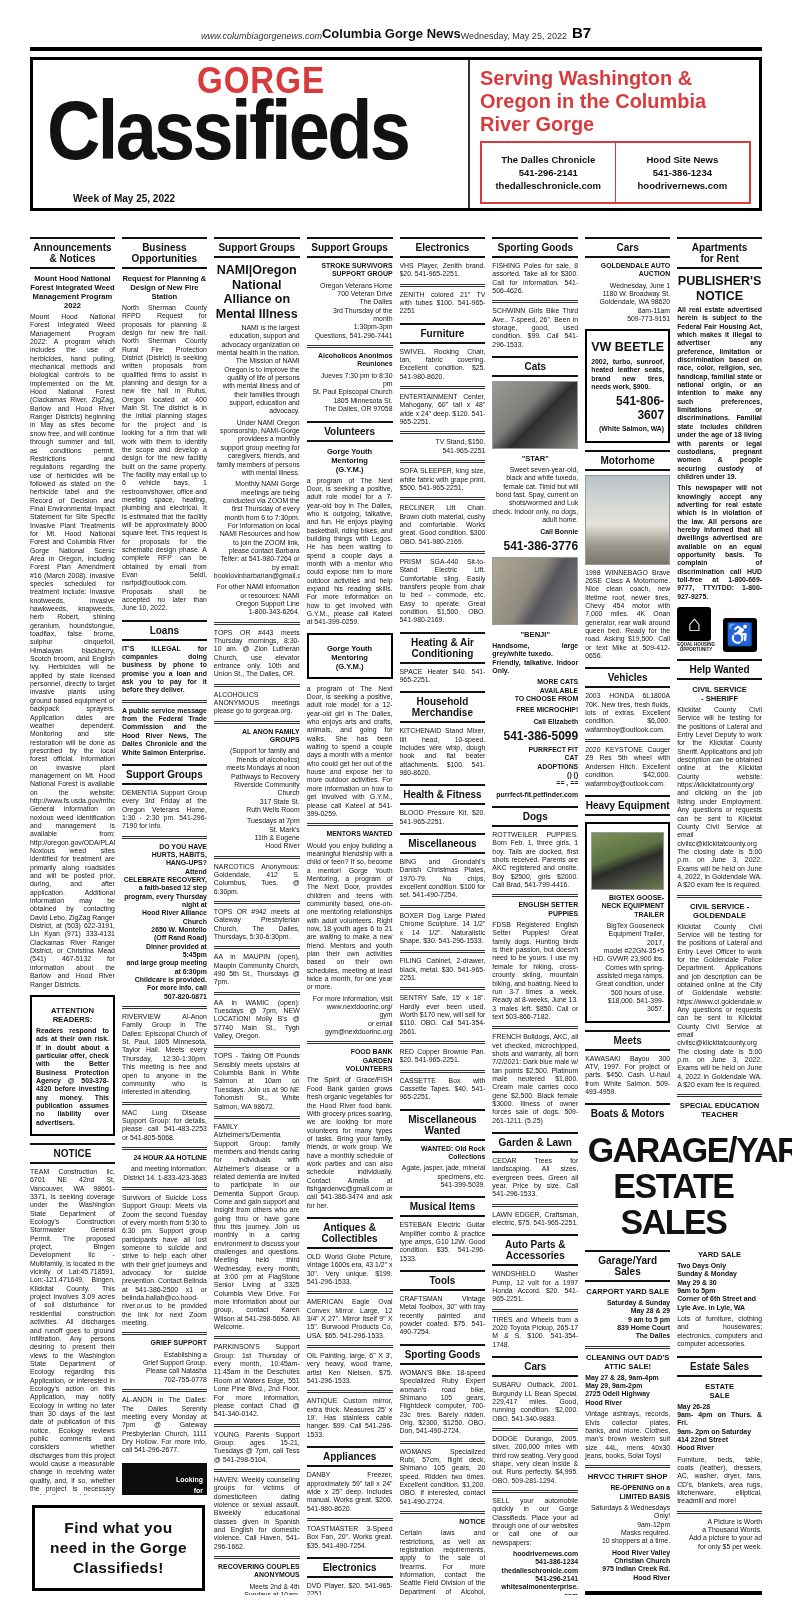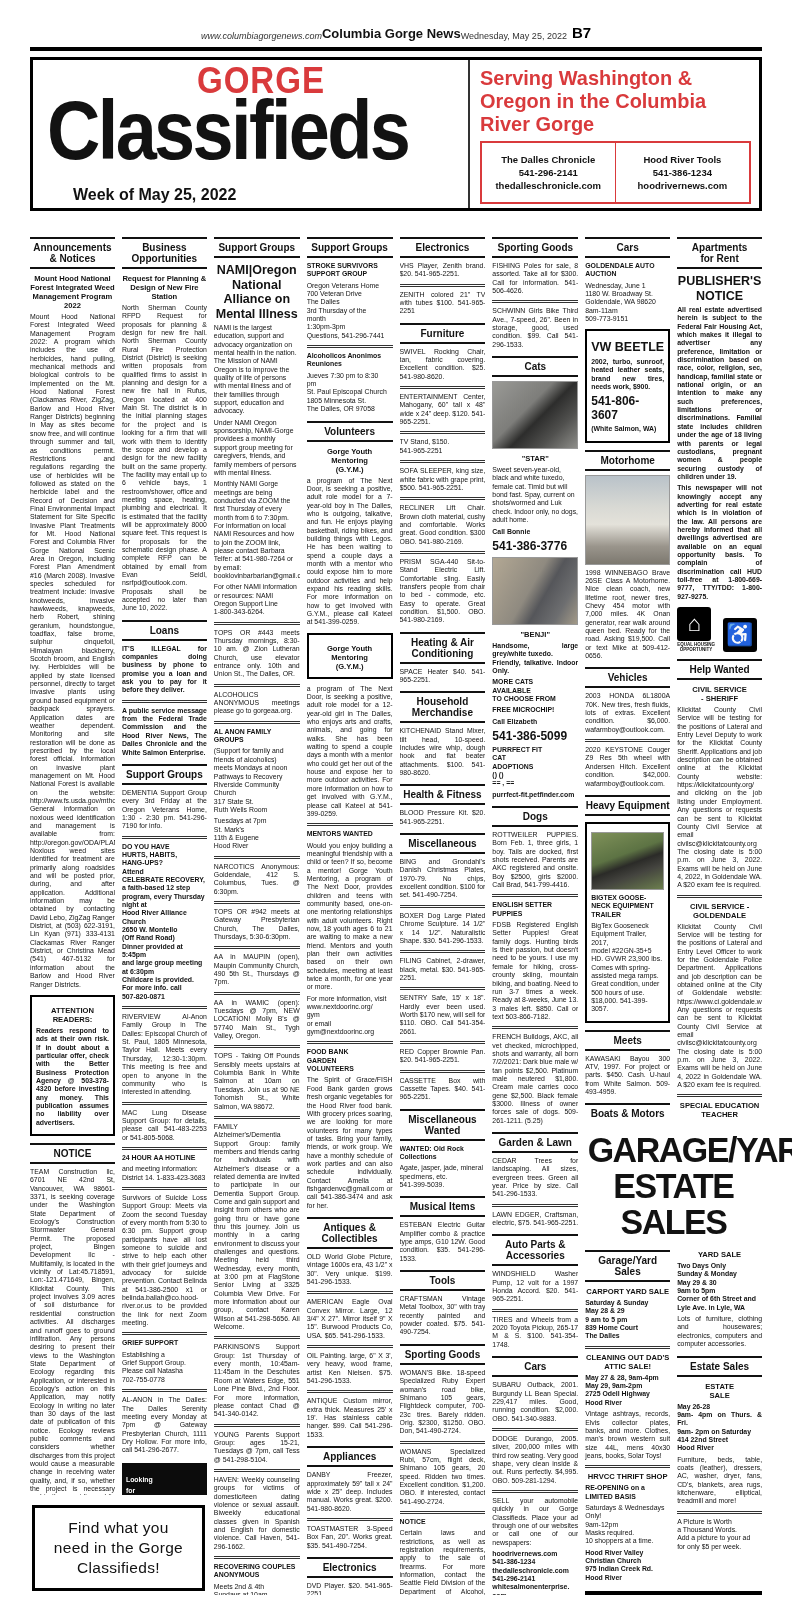--- a/index.html
+++ b/index.html
@@ -12,56 +12,56 @@
   .topbar .dateblk{font-size:9px;color:#333;display:flex;align-items:flex-end;gap:5px}
   .topbar .pg{font-weight:bold;font-size:15px;color:#000}
   .thick{border-top:4px solid #000;margin:3px 30px 0}
   
   .mast{border:3px solid #000;margin:6px 30px 24px;display:flex;height:148px;background:#fff}
   .mast-left{flex:1.55;padding:4px 0 2px 14px;position:relative}
   .kicker{color:#d93a3c;font-weight:bold;font-size:36px;letter-spacing:1px;line-height:34px;
           transform:scaleX(.92);transform-origin:left;margin-left:150px}
   .bigtitle{font-weight:bold;font-size:84px;line-height:76px;letter-spacing:-3px;
             transform:scaleX(.88);transform-origin:left;margin-top:-6px;white-space:nowrap}
-  .week{font-weight:bold;font-size:16px;position:absolute;left:40px;bottom:4px}
+  .week{font-weight:bold;font-size:10px;position:absolute;left:40px;bottom:4px}
   .mast-right{flex:1;border-left:2px solid #333;padding:6px 8px 4px 10px;display:flex;flex-direction:column}
   .tagline{color:#d93a3c;font-weight:bold;font-size:21px;line-height:23px;transform:scaleX(.95);transform-origin:left}
   .contacts{border:2px solid #d93a3c;display:flex;margin-top:6px;background:#fff}
   .contact{flex:1;text-align:center;padding:10px 2px;font-weight:bold;font-size:9.5px;line-height:13px}
   .contact+.contact{border-left:1.5px solid #d93a3c}
   
   .cols{display:flex;gap:7px;padding:2px 30px 0;height:1358px;overflow:hidden}
   .col{flex:1;min-width:0;overflow:hidden}
   .pair{flex:2.06;display:flex;flex-direction:column;min-width:0}
   .colrow{display:flex;gap:7px;flex:1;min-height:0;overflow:hidden}
   .colrow .col{height:100%}
   
   .sec{font-weight:bold;text-align:center;font-size:10px;line-height:11px;
        border-top:2px solid #111;border-bottom:2px solid #111;padding:3px 0;margin:7px 0 4px}
   .col>*:first-child,.gcol>*:first-child{margin-top:0}
   .sub{font-weight:bold;text-align:center;font-size:7.6px;line-height:9px;margin:5px 0 2px}
   .bigsub{font-weight:bold;text-align:center;font-size:12.5px;line-height:14.5px;margin:5px 0 3px}
   .p{font-size:6.9px;line-height:8.35px;text-align:justify;margin:3px 0}
-  .p.c{text-align:left}
+  .p.c{text-align:right}
   .p.b{font-weight:bold}
   .tel{font-size:12px !important;line-height:14px !important;font-weight:bold;text-align:center}
   .rt{border-top:3px double #333;padding-top:4px;margin-top:5px}
   .photo{margin:4px 0;border:1px solid #999}
   .adbox{border:2.5px solid #000;padding:4px 4px;margin:6px 0}
   .bbox{background:#0c0c0c;color:#fff;text-align:center;font-weight:bold;padding:10px 4px;margin:8px 0}
   .bbox .p{color:#fff}
   .bigh{font-weight:bold;text-align:center;font-size:35px;line-height:36px;letter-spacing:-1.5px;
         margin:14px 0 10px;transform:scaleX(.97)}
   .logos{display:flex;gap:8px;justify-content:flex-start;align-items:flex-end;margin:6px 0}
   .logo{width:34px;height:34px;background:#000;color:#fff;display:flex;align-items:center;
         justify-content:center;font-size:22px;border-radius:3px}
   .logocap{font-size:4.5px;font-weight:bold;text-align:center;line-height:5px;margin-top:1px;color:#111}
   
   .findbox{border:3px solid #000;margin:10px 2px 4px;padding:10px 6px;text-align:center;
-           font-weight:normal;font-size:15.5px;line-height:20px;letter-spacing:.3px}
+           font-weight:bold;font-size:15.5px;line-height:20px;letter-spacing:.3px}
   .garage{border-bottom:4px solid #000;padding-bottom:6px}
   .gcol{flex:1;min-width:0;overflow:hidden}
 </style>
 </head>
 <body>
 
 <div class="topbar">
   <span class="site">www.columbiagorgenews.com</span>
   <span class="paper">Columbia Gorge News</span>
   <span class="dateblk">
@@ -79,21 +79,21 @@
   </div>
   <div class="mast-right">
     <div class="tagline">Serving Washington &amp; Oregon in the Columbia River Gorge</div>
     <div class="contacts">
       <div class="contact">
         <div>The Dalles Chronicle</div>
         <div>541-296-2141</div>
         <div>thedalleschronicle.com</div>
       </div>
       <div class="contact">
-        <div>Hood River Tools</div>
+        <div>Hood Site News</div>
         <div>541-386-1234</div>
         <div>hoodrivernews.com</div>
       </div>
     </div>
   </div>
 </div>
 
 <div class="cols">
   <div class="pair">
     <div class="colrow">

